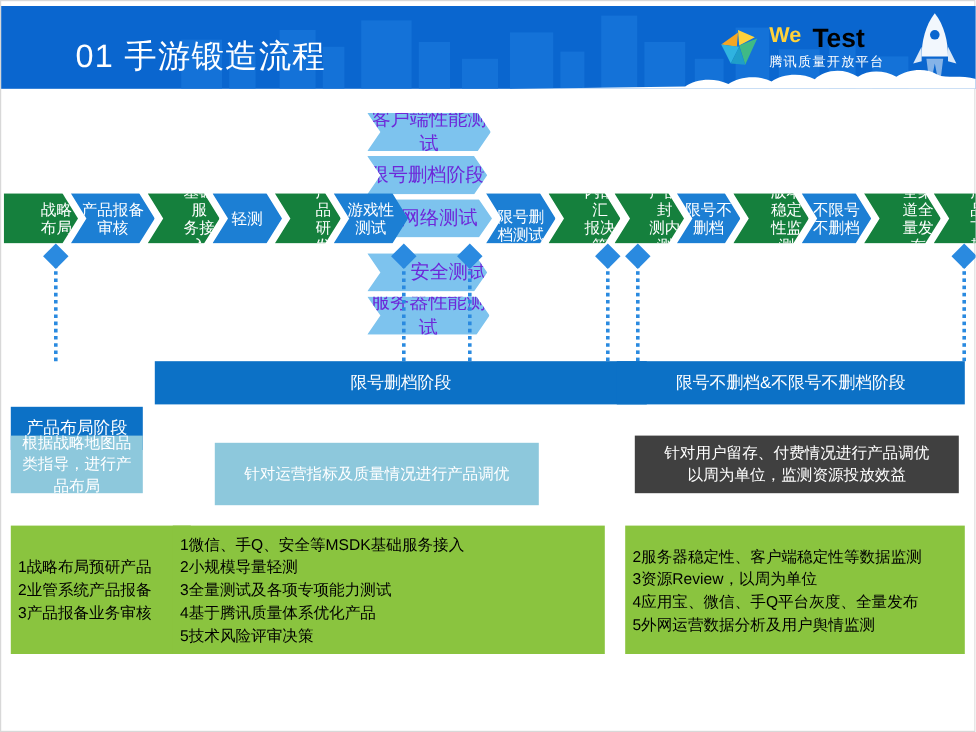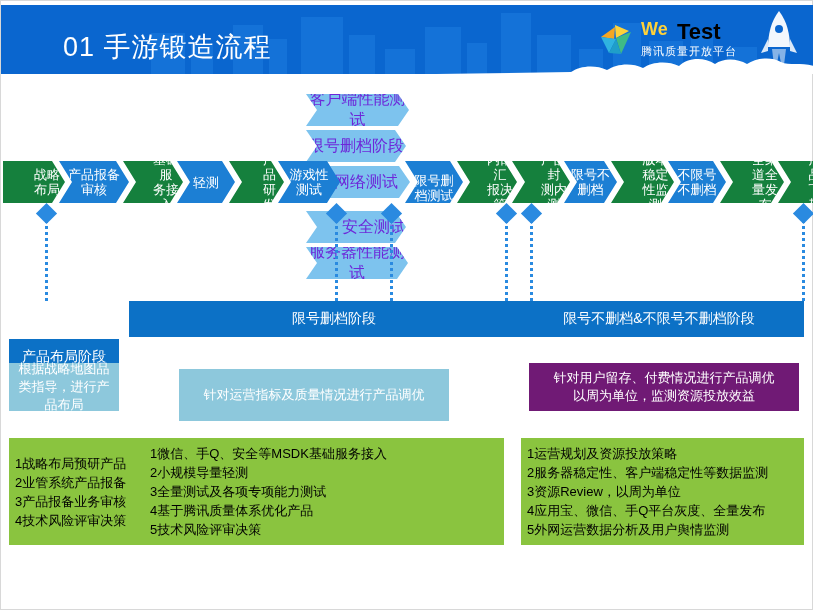--- a/index.html
+++ b/index.html
@@ -218,46 +218,44 @@
       </div>
     </div>
 
   <div id="desc-boxes">
       <div class="descbox" style="left: 8px; top: 362px; width: 110px; height: 48px; background: rgb(141, 200, 220);">
         <span>根据战略地图品类指导，进行产品布局</span>
       </div>
       <div class="descbox" style="left: 178px; top: 368px; width: 270px; height: 52px; background: rgb(141, 200, 220);">
         <span>针对运营指标及质量情况进行产品调优</span>
       </div>
-      <div class="descbox" style="left: 528px; top: 362px; width: 270px; height: 48px; background: #701a75;">
+      <div class="descbox" style="left: 528px; top: 362px; width: 270px; height: 48px; background: #404040;">
         <span>针对用户留存、付费情况进行产品调优<br>以周为单位，监测资源投放效益</span>
       </div>
     </div>
 
   <div id="detail-boxes">
       <div class="greenbox" style="left: 8px; top: 437px; width: 150px; height: 107px; background: rgb(138, 196, 63);">
         <div class="lines">
           <div class="ln">1战略布局预研产品</div>
           <div class="ln">2业管系统产品报备</div>
           <div class="ln">3产品报备业务审核</div>
-          <div class="ln">4技术风险评审决策</div>
         </div>
       </div>
       <div class="greenbox" style="left: 143px; top: 437px; width: 360px; height: 107px; background: rgb(138, 196, 63);">
         <div class="lines">
           <div class="ln">1微信、手Q、安全等MSDK基础服务接入</div>
           <div class="ln">2小规模导量轻测</div>
           <div class="ln">3全量测试及各项专项能力测试</div>
           <div class="ln">4基于腾讯质量体系优化产品</div>
           <div class="ln">5技术风险评审决策</div>
         </div>
       </div>
       <div class="greenbox" style="left: 520px; top: 437px; width: 283px; height: 107px; background: rgb(138, 196, 63);">
         <div class="lines">
-          <div class="ln">1运营规划及资源投放策略</div>
           <div class="ln">2服务器稳定性、客户端稳定性等数据监测</div>
           <div class="ln">3资源Review，以周为单位</div>
           <div class="ln">4应用宝、微信、手Q平台灰度、全量发布</div>
           <div class="ln">5外网运营数据分析及用户舆情监测</div>
         </div>
       </div>
     </div>
 
 </div>
 

